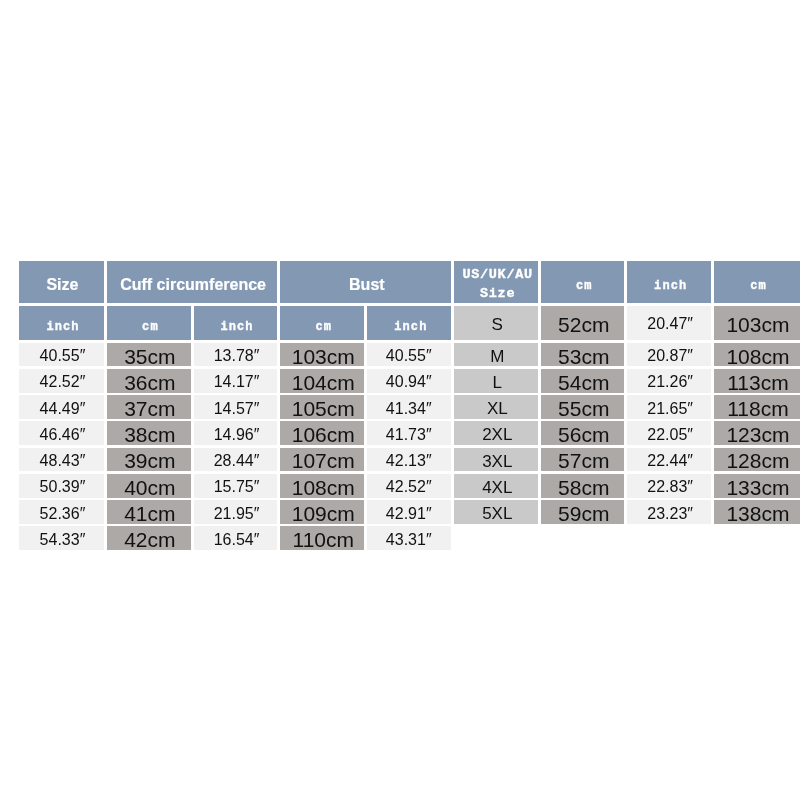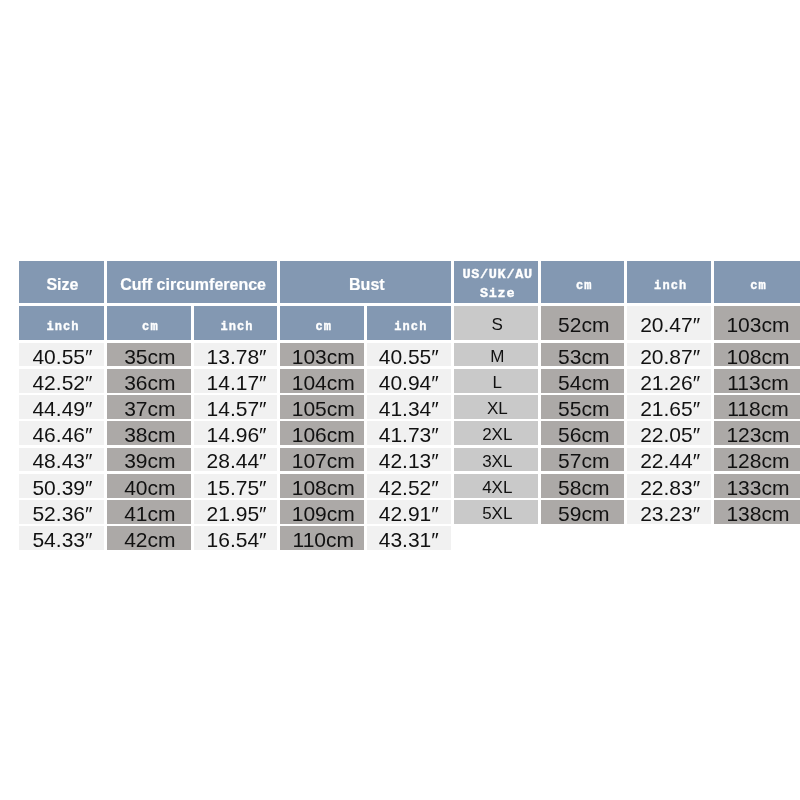--- a/index.html
+++ b/index.html
@@ -33,21 +33,21 @@
        font-family:"Liberation Mono",monospace;font-size:12px;
        letter-spacing:1.1px;text-indent:1.1px;
        -webkit-text-stroke:0.35px var(--header-text);}
   .sub > span{transform:translate(1px,4px);}
   .sub0{font-size:13.5px;letter-spacing:0.7px;text-indent:0.7px;line-height:18.6px;}
   .sub0 > span{transform:translate(1px,3px);}
   .sub0 .ln{display:block;}
   
   .sz{background:var(--size-col-bg);color:var(--body-text);font-size:17px;}
   .cm{background:var(--cm-col-bg);color:var(--body-text);font-size:21px;}
-  .in{background:var(--inch-col-bg);color:var(--body-text);font-size:21px;}
+  .in{background:var(--inch-col-bg);color:var(--body-text);font-size:16px;}
   .sz > span,.cm > span,.in > span{transform:translate(1px,2px);}
   .span2{grid-column:span 2;}
   
   .lastcol > span{transform:translate(-0.6px,2px);}
 </style>
 </head>
 <body>
 
 <div id="sizechart">
 

